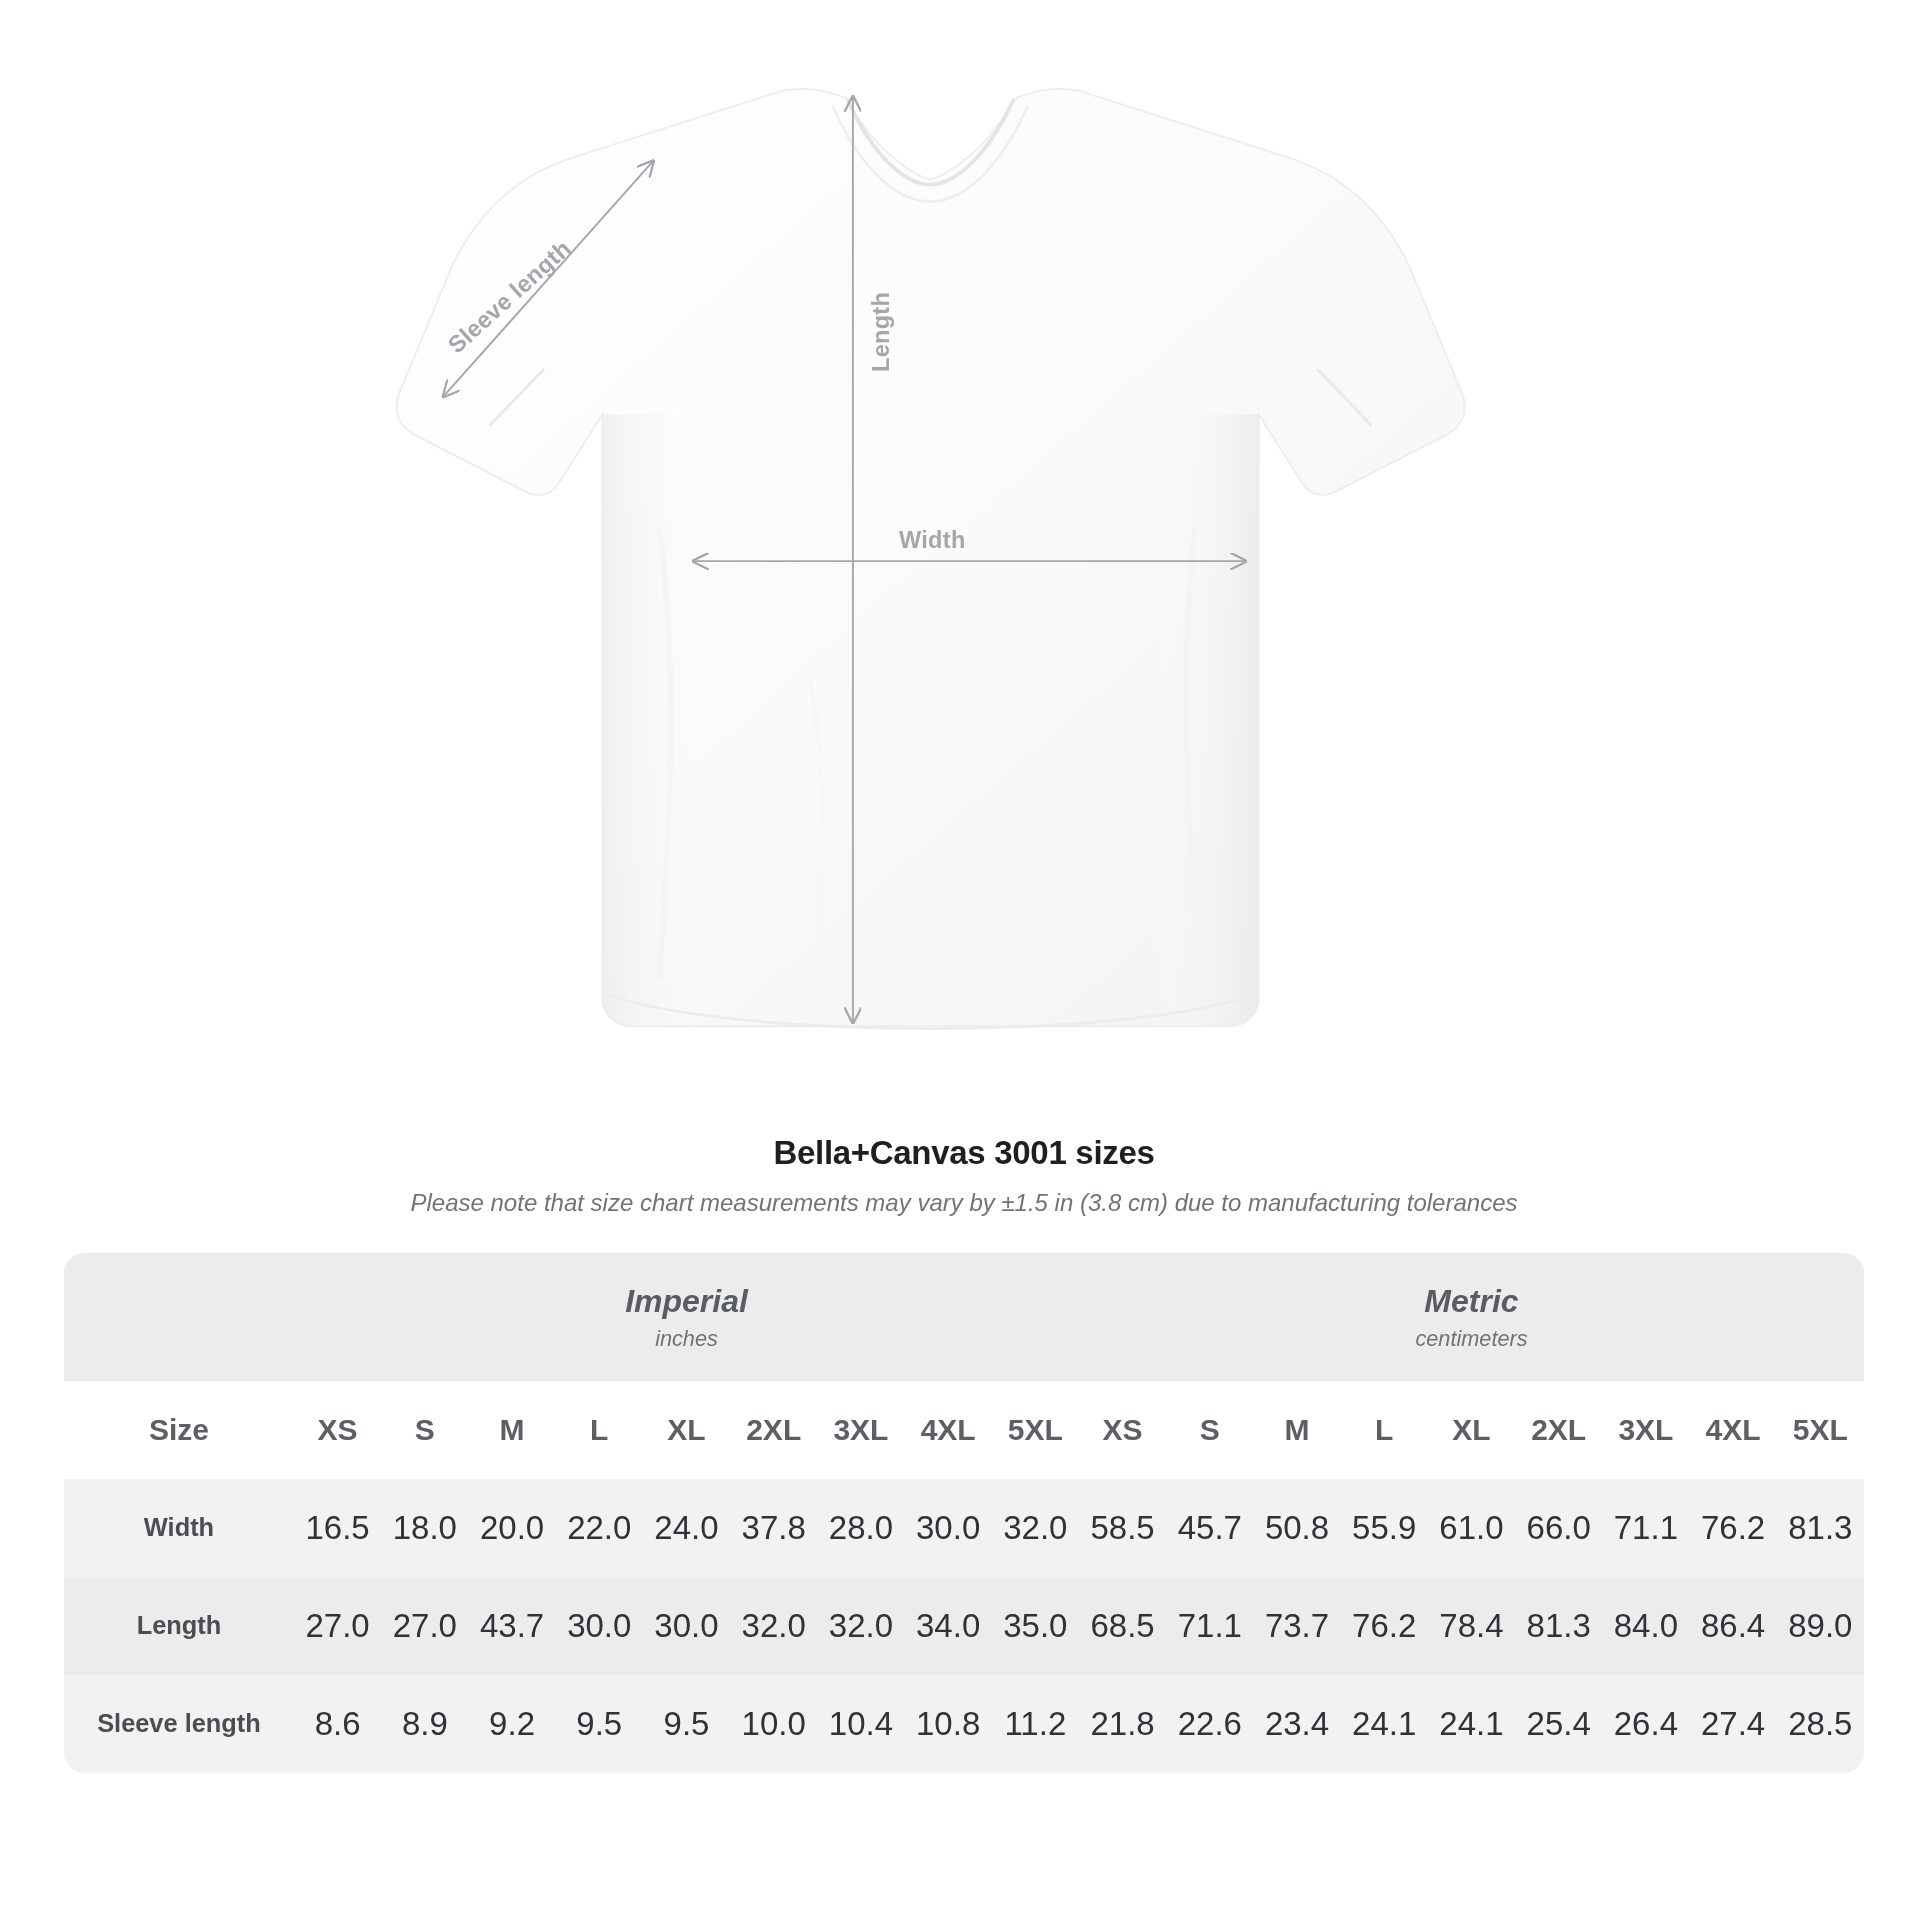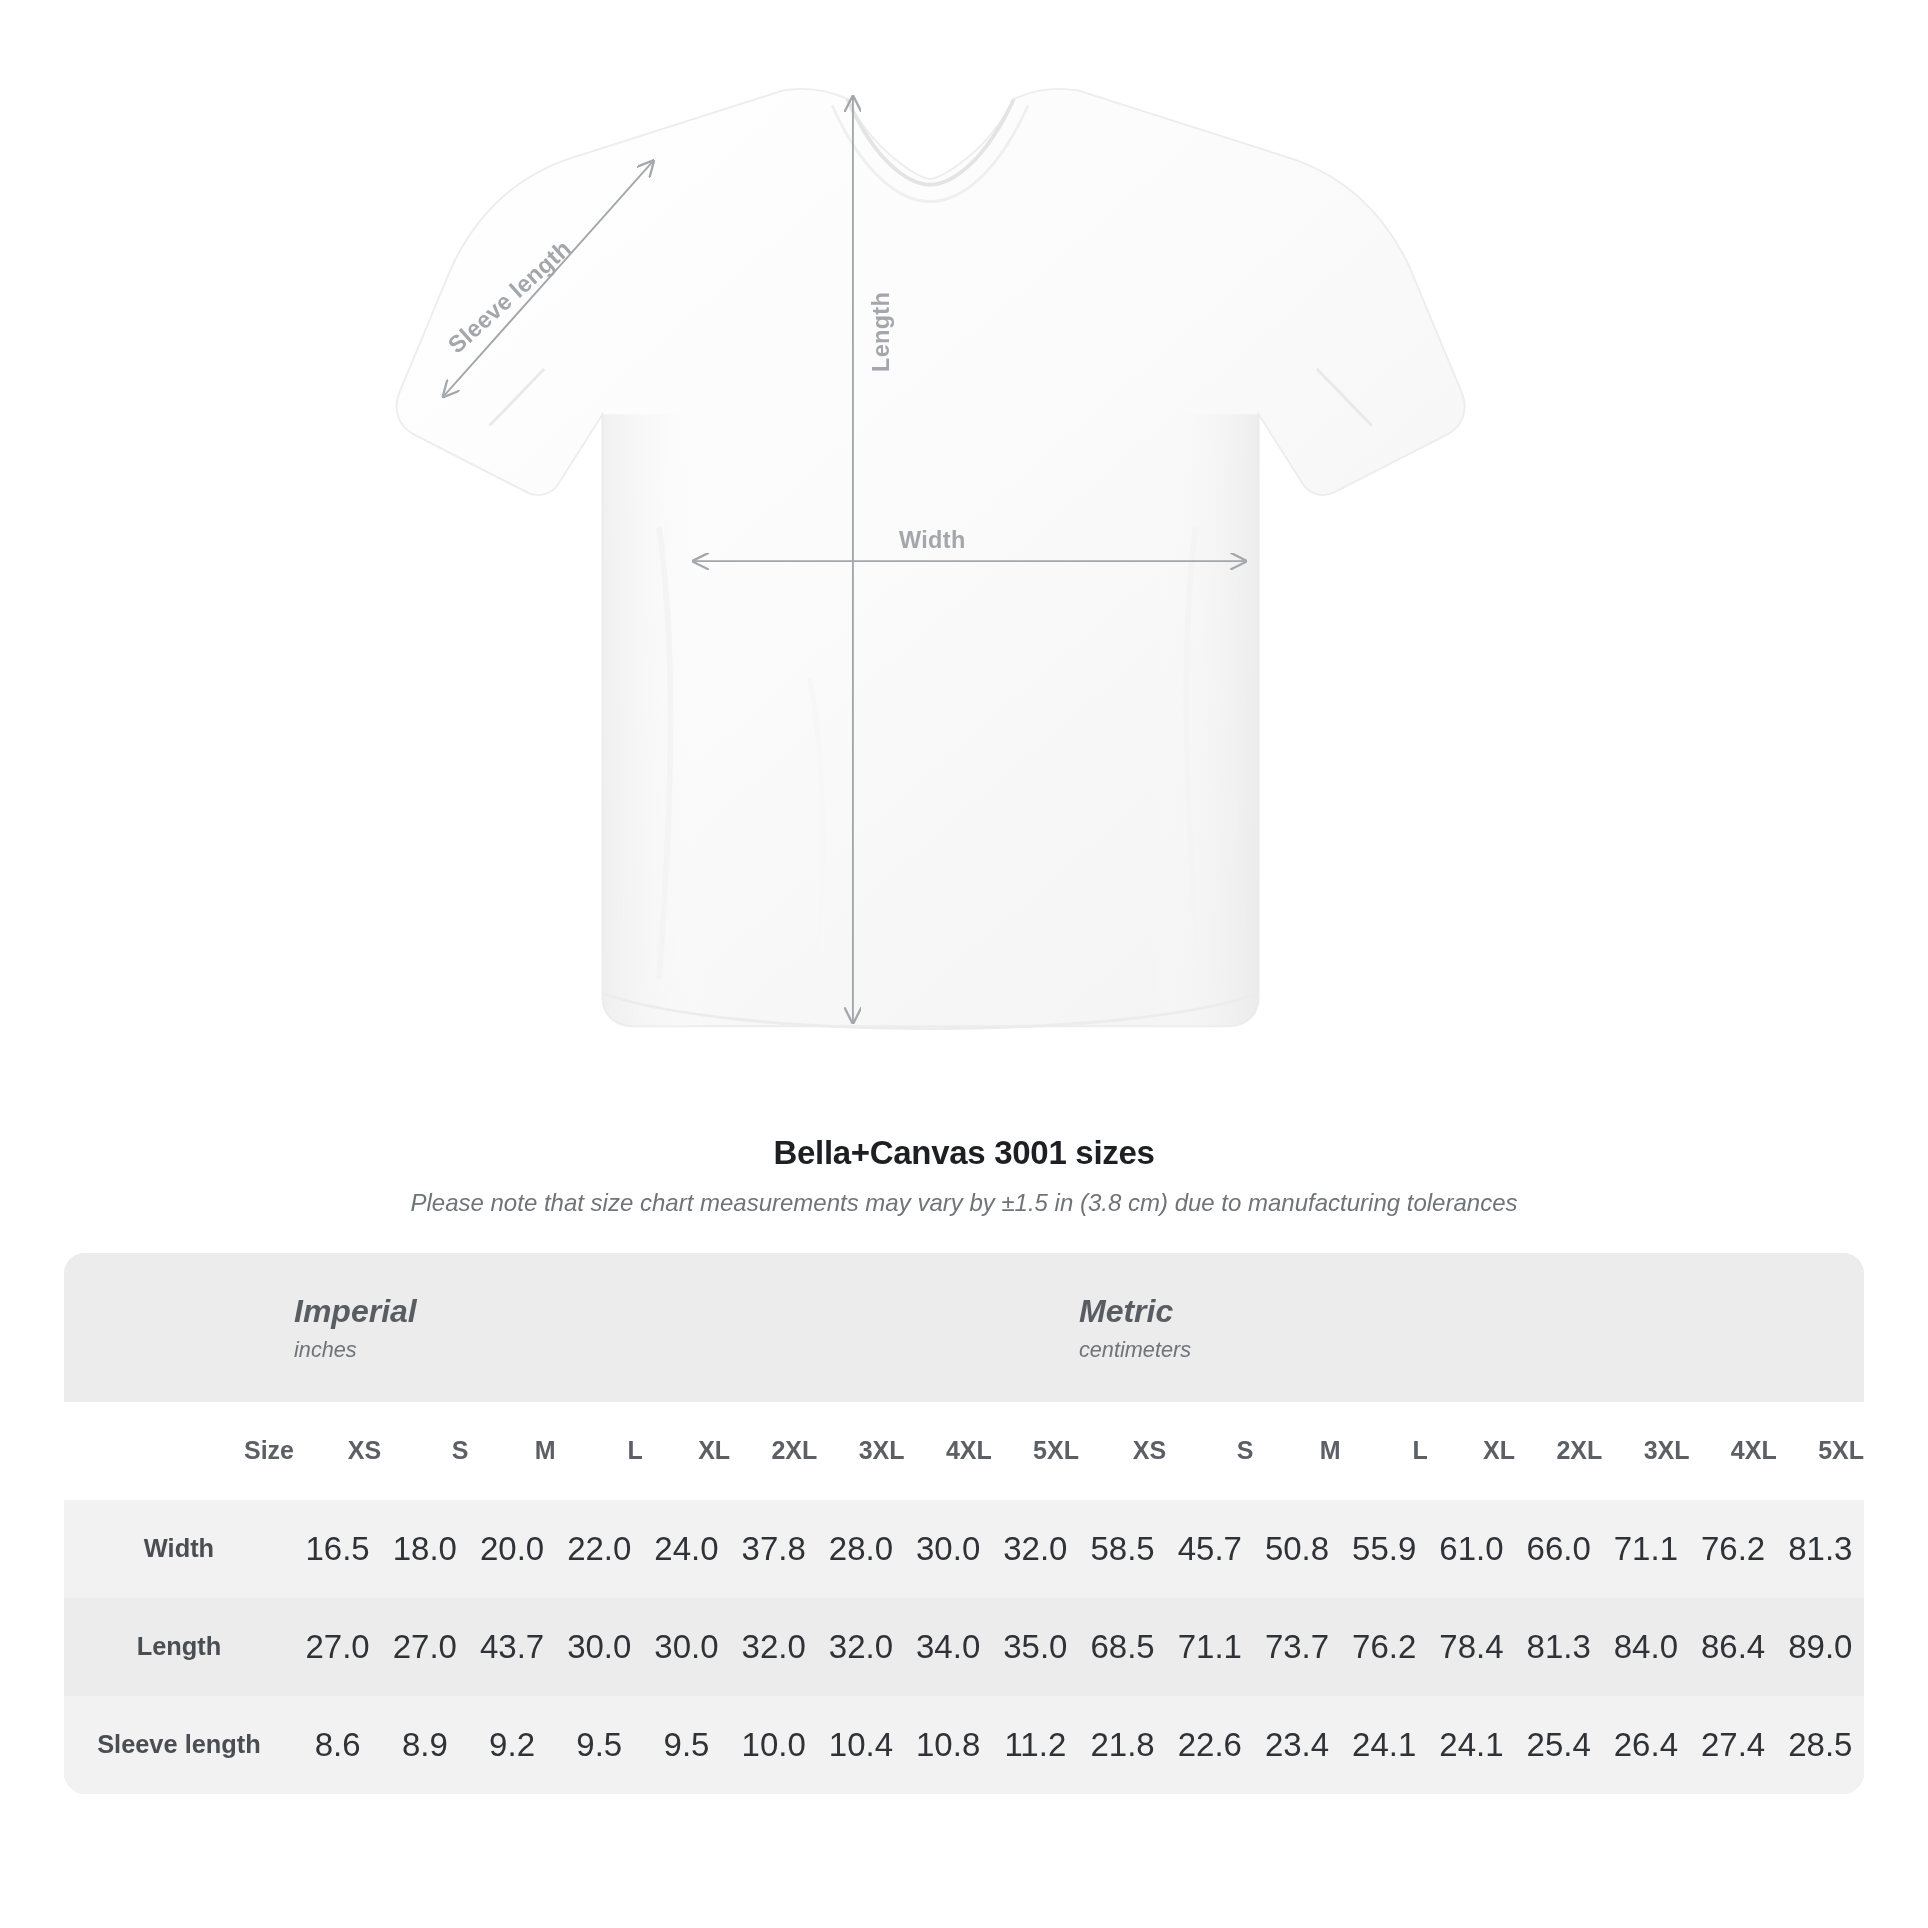--- a/index.html
+++ b/index.html
@@ -80,45 +80,45 @@
     width: 100%;
     border-collapse: collapse;
     table-layout: fixed;
   }
   table.size-table td, table.size-table th {
     border: 0;
     padding: 0;
   }
 
   .unit-row td {
-    height: 149px;
+    height: 128px;
     background: #ececec;
     vertical-align: middle;
-    text-align: left;
+    text-align: center;
   }
   .unit-name {
     font-size: 32px;
     font-weight: bold;
     font-style: italic;
     color: #595d62;
     line-height: 1.25;
   }
   .unit-sub {
     font-size: 21.7px;
     font-style: italic;
     color: #6f7479;
     margin-top: 5.6px;
   }
 
   .head-row td {
     height: 98px;
     background: #fff;
-    text-align: right;
+    text-align: center;
     vertical-align: middle;
-    font-size: 25px;
+    font-size: 30px;
     font-weight: bold;
     color: #5c6065;
     border-right: 0.9px solid #ececec;
   }
   .head-row td:last-child { border-right: 0; }
   .head-row td.rowhead { background: #fff; }
 
   .data-row td {
     height: 98px;
     text-align: center;

